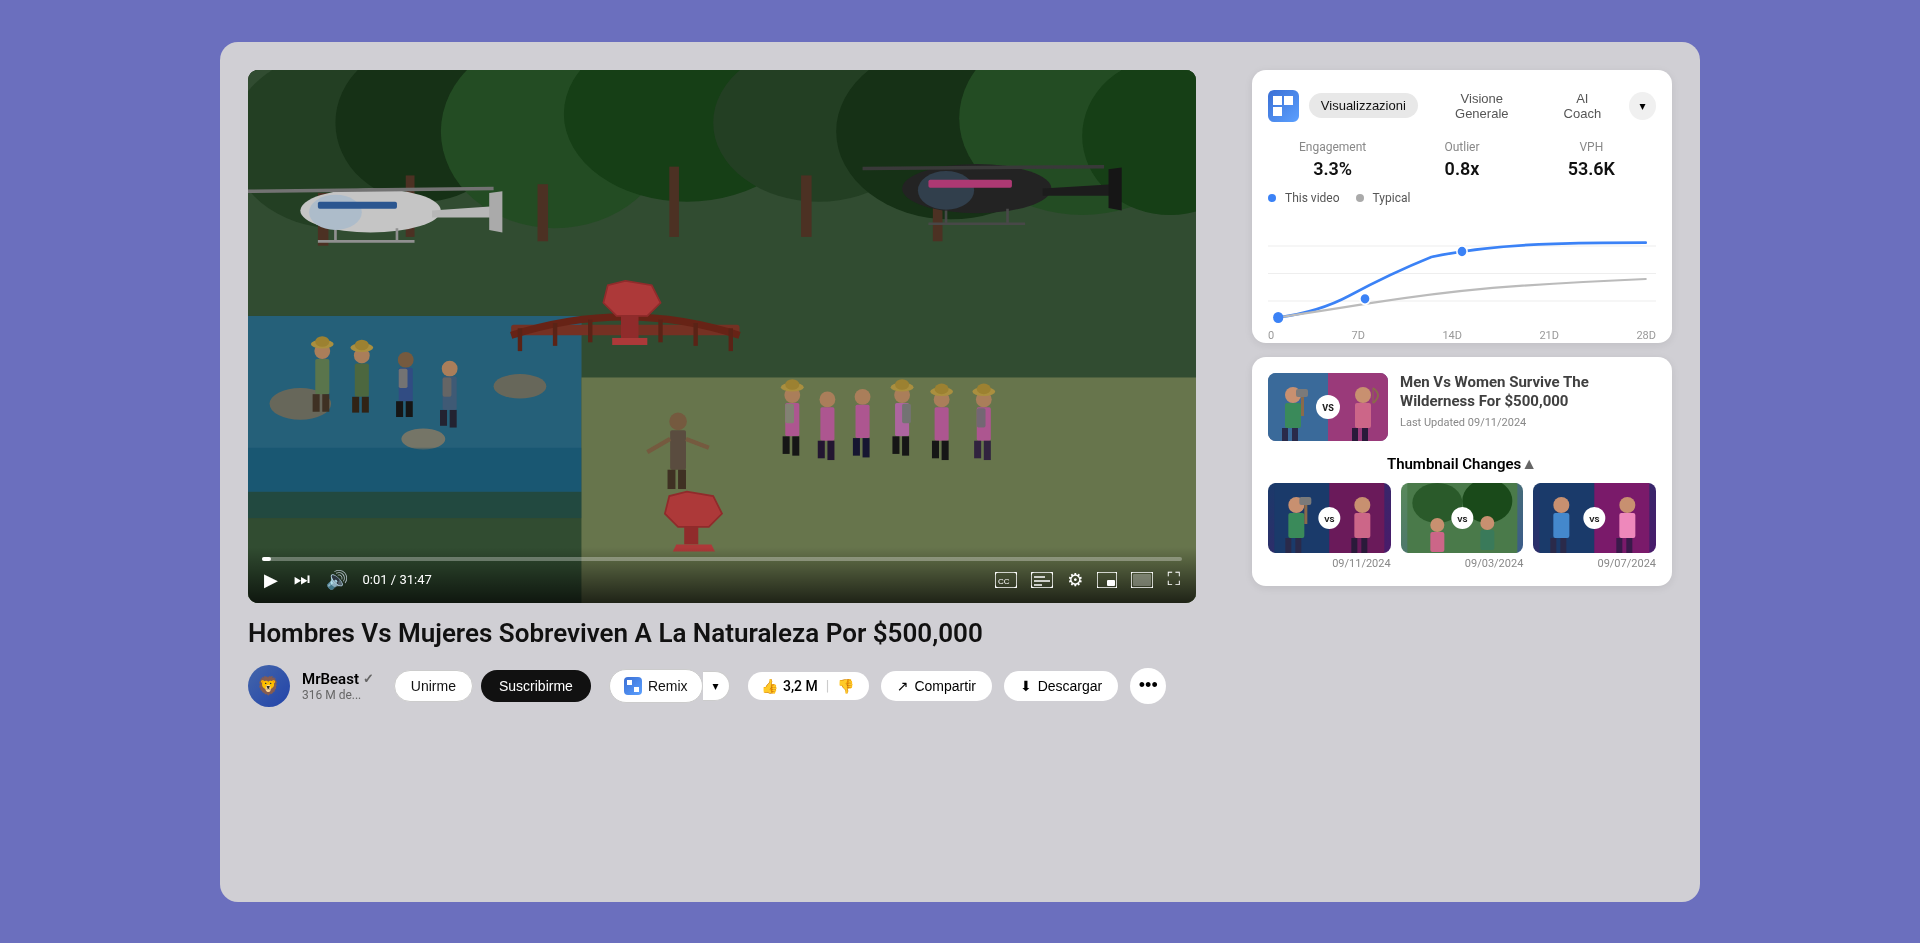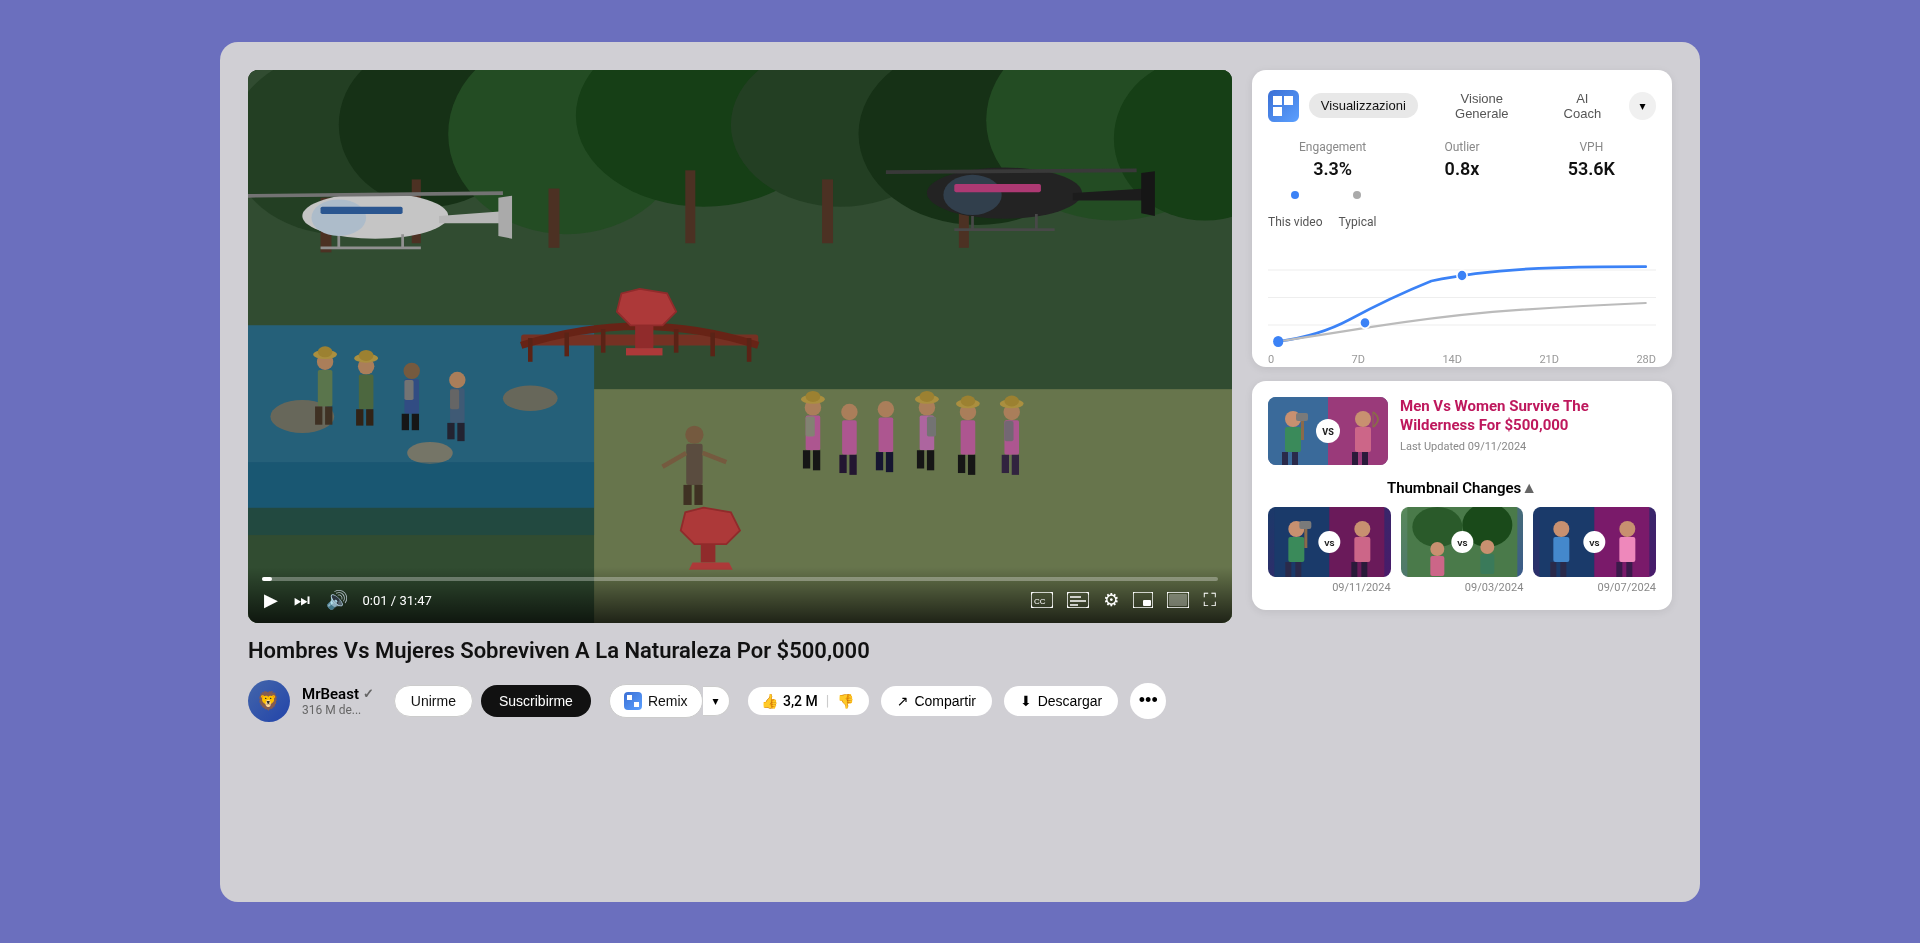--- a/index.html
+++ b/index.html
@@ -91,21 +91,21 @@
       font-size: 13px;
     }
     .control-right {
       display: flex;
       align-items: center;
       gap: 10px;
       margin-left: auto;
     }
     
     .video-title {
-      font-size: 22px;
+      font-size: 26px;
       font-weight: 600;
       color: #111;
       line-height: 1.3;
     }
     .channel-row {
       display: flex;
       align-items: center;
       gap: 12px;
       flex-wrap: wrap;
     }
@@ -231,20 +231,21 @@
       justify-content: center;
       cursor: pointer;
       font-size: 18px;
     }
     
     .right-panel {
       width: 420px;
       display: flex;
       flex-direction: column;
       gap: 14px;
+      margin-left: 36px;
     }
     
     .analytics-card {
       background: white;
       border-radius: 14px;
       padding: 16px;
       box-shadow: 0 2px 8px rgba(0,0,0,0.08);
     }
     .analytics-header {
       display: flex;
@@ -346,22 +347,21 @@
     .legend-row {
       display: flex;
       gap: 16px;
       margin-bottom: 8px;
       font-size: 12px;
       color: #555;
     }
     .legend-item {
       display: flex;
       align-items: center;
-      gap: 16px;
-      flex-direction: column;
+      gap: 9px;
     }
     .legend-dot {
       width: 8px;
       height: 8px;
       border-radius: 50%;
     }
     
     .chart-area {
       position: relative;
       height: 110px;
@@ -399,21 +399,21 @@
       overflow: hidden;
       flex-shrink: 0;
       display: flex;
       align-items: center;
       justify-content: center;
     }
     .thumb-video-title {
       font-size: 15px;
       font-weight: 700;
       line-height: 1.3;
-      color: #be185d;
+      color: #404040;
       flex: 1;
     }
     .thumb-update {
       font-size: 11px;
       color: #888;
       margin-top: 4px;
     }
     .thumb-changes-header {
       display: flex;
       align-items: center;

